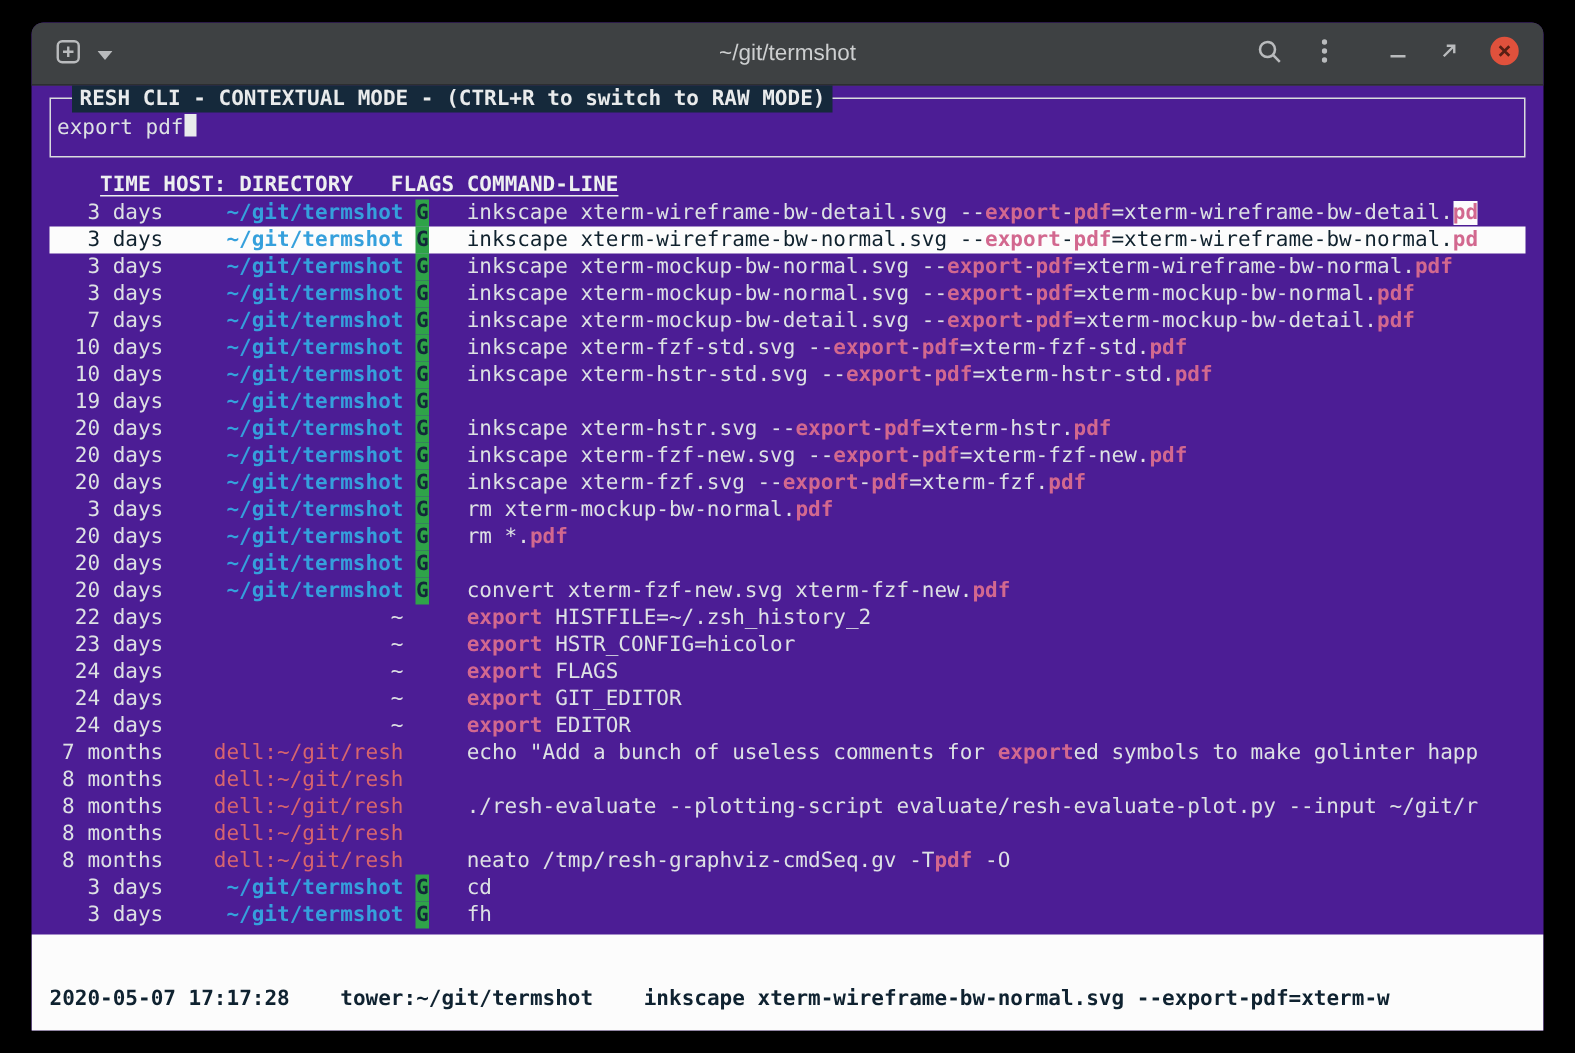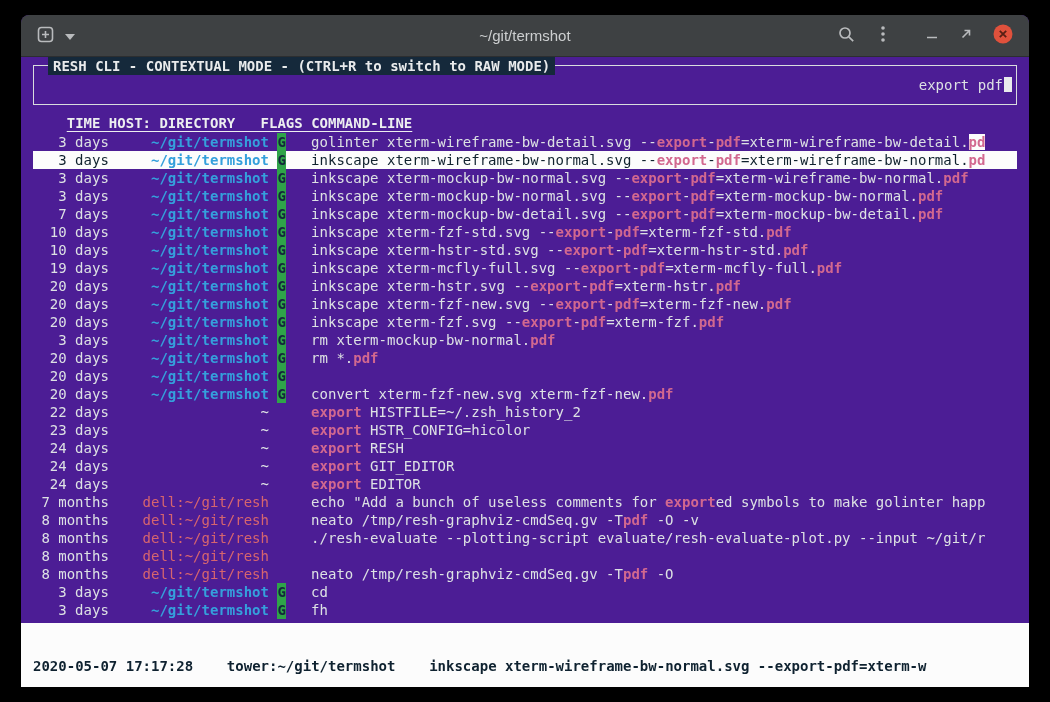--- a/index.html
+++ b/index.html
@@ -18,21 +18,21 @@
   .tb-right { margin-left:auto; display:flex; align-items:center; gap:22px; z-index:1; }
   .tb-btn { background:transparent; border:none; cursor:pointer; display:flex;
             align-items:center; padding:2px; }
   .win-controls { display:flex; align-items:center; gap:16px; margin-left:14px; }
 
   
   .term { position:relative; height:629px; padding:2px 12px 0; color:#DDE1E4;
           font-size:14px; line-height:18px; }
 
   .search-box { position:relative; border:1px solid #D9DCDE; margin-top:6px;
-                height:40px; padding:10px 4px 0;text-align:right; }
+                height:40px; padding:10px 4px 0; }
   .legend { position:absolute; top:-9px; left:14px; background:#15293B;
             padding:0 5px; font-weight:bold; color:#E9EBEC; white-space:pre; }
   .query-line { white-space:pre; }
   .cursor { display:inline-block; width:8px; height:15px; background:#E9EBEC;
             vertical-align:-2px; margin-left:1px; }
 
   .hdr { white-space:pre; font-weight:bold; height:18px; margin-top:9px; color:#EDEFF0; }
   .hdr-text { text-decoration:underline; text-underline-offset:3px; }
 
   .rows { margin-top:1px; }
@@ -130,21 +130,21 @@
       <div class="query-line"><span>export pdf</span><span class="cursor"></span></div>
     </div>
 
     <div class="hdr"><span class="hdr-indent">    </span><span class="hdr-text">TIME HOST: DIRECTORY   FLAGS COMMAND-LINE</span></div>
 
     <div class="rows" id="rows">
         <div class="row">
     <span class="col-time">3 days</span>
     <span class="col-dir dir-local">~/git/termshot</span>
     <span class="col-flag flag-g">G</span>
-    <span class="col-cmd"><span>golinter xterm-wireframe-bw-detail.svg --</span><span class="m">export</span><span>-</span><span class="m">pdf</span><span>=xterm-wireframe-bw-detail.</span><span class="me">pd</span></span>
+    <span class="col-cmd"><span>inkscape xterm-wireframe-bw-detail.svg --</span><span class="m">export</span><span>-</span><span class="m">pdf</span><span>=xterm-wireframe-bw-detail.</span><span class="me">pd</span></span>
   </div>
         <div class="row selected">
     <span class="col-time">3 days</span>
     <span class="col-dir dir-local">~/git/termshot</span>
     <span class="col-flag flag-g">G</span>
     <span class="col-cmd"><span>inkscape xterm-wireframe-bw-normal.svg --</span><span class="m">export</span><span>-</span><span class="m">pdf</span><span>=xterm-wireframe-bw-normal.</span><span class="m">pd</span></span>
   </div>
         <div class="row">
     <span class="col-time">3 days</span>
     <span class="col-dir dir-local">~/git/termshot</span>
@@ -172,21 +172,20 @@
         <div class="row">
     <span class="col-time">10 days</span>
     <span class="col-dir dir-local">~/git/termshot</span>
     <span class="col-flag flag-g">G</span>
     <span class="col-cmd"><span>inkscape xterm-hstr-std.svg --</span><span class="m">export</span><span>-</span><span class="m">pdf</span><span>=xterm-hstr-std.</span><span class="m">pdf</span></span>
   </div>
         <div class="row">
     <span class="col-time">19 days</span>
     <span class="col-dir dir-local">~/git/termshot</span>
     <span class="col-flag flag-g">G</span>
-    <span class="col-cmd"><span>inkscape xterm-mcfly-full.svg --</span><span class="m">export</span><span>-</span><span class="m">pdf</span><span>=xterm-mcfly-full.</span><span class="m">pdf</span></span>
   </div>
         <div class="row">
     <span class="col-time">20 days</span>
     <span class="col-dir dir-local">~/git/termshot</span>
     <span class="col-flag flag-g">G</span>
     <span class="col-cmd"><span>inkscape xterm-hstr.svg --</span><span class="m">export</span><span>-</span><span class="m">pdf</span><span>=xterm-hstr.</span><span class="m">pdf</span></span>
   </div>
         <div class="row">
     <span class="col-time">20 days</span>
     <span class="col-dir dir-local">~/git/termshot</span>
@@ -231,21 +230,21 @@
         <div class="row">
     <span class="col-time">23 days</span>
     <span class="col-dir dir-home">~</span>
     <span class="col-flag"></span>
     <span class="col-cmd"><span class="m">export</span><span> HSTR_CONFIG=hicolor</span></span>
   </div>
         <div class="row">
     <span class="col-time">24 days</span>
     <span class="col-dir dir-home">~</span>
     <span class="col-flag"></span>
-    <span class="col-cmd"><span class="m">export</span><span> RESH</span></span>
+    <span class="col-cmd"><span class="m">export</span><span> FLAGS</span></span>
   </div>
         <div class="row">
     <span class="col-time">24 days</span>
     <span class="col-dir dir-home">~</span>
     <span class="col-flag"></span>
     <span class="col-cmd"><span class="m">export</span><span> GIT_EDITOR</span></span>
   </div>
         <div class="row">
     <span class="col-time">24 days</span>
     <span class="col-dir dir-home">~</span>
@@ -255,21 +254,20 @@
         <div class="row">
     <span class="col-time">7 months</span>
     <span class="col-dir dir-remote">dell:~/git/resh</span>
     <span class="col-flag"></span>
     <span class="col-cmd"><span>echo "Add a bunch of useless comments for </span><span class="m">export</span><span>ed symbols to make golinter happ</span></span>
   </div>
         <div class="row">
     <span class="col-time">8 months</span>
     <span class="col-dir dir-remote">dell:~/git/resh</span>
     <span class="col-flag"></span>
-    <span class="col-cmd"><span>neato /tmp/resh-graphviz-cmdSeq.gv -T</span><span class="m">pdf</span><span> -O -v</span></span>
   </div>
         <div class="row">
     <span class="col-time">8 months</span>
     <span class="col-dir dir-remote">dell:~/git/resh</span>
     <span class="col-flag"></span>
     <span class="col-cmd"><span>./resh-evaluate --plotting-script evaluate/resh-evaluate-plot.py --input ~/git/r</span></span>
   </div>
         <div class="row">
     <span class="col-time">8 months</span>
     <span class="col-dir dir-remote">dell:~/git/resh</span>

